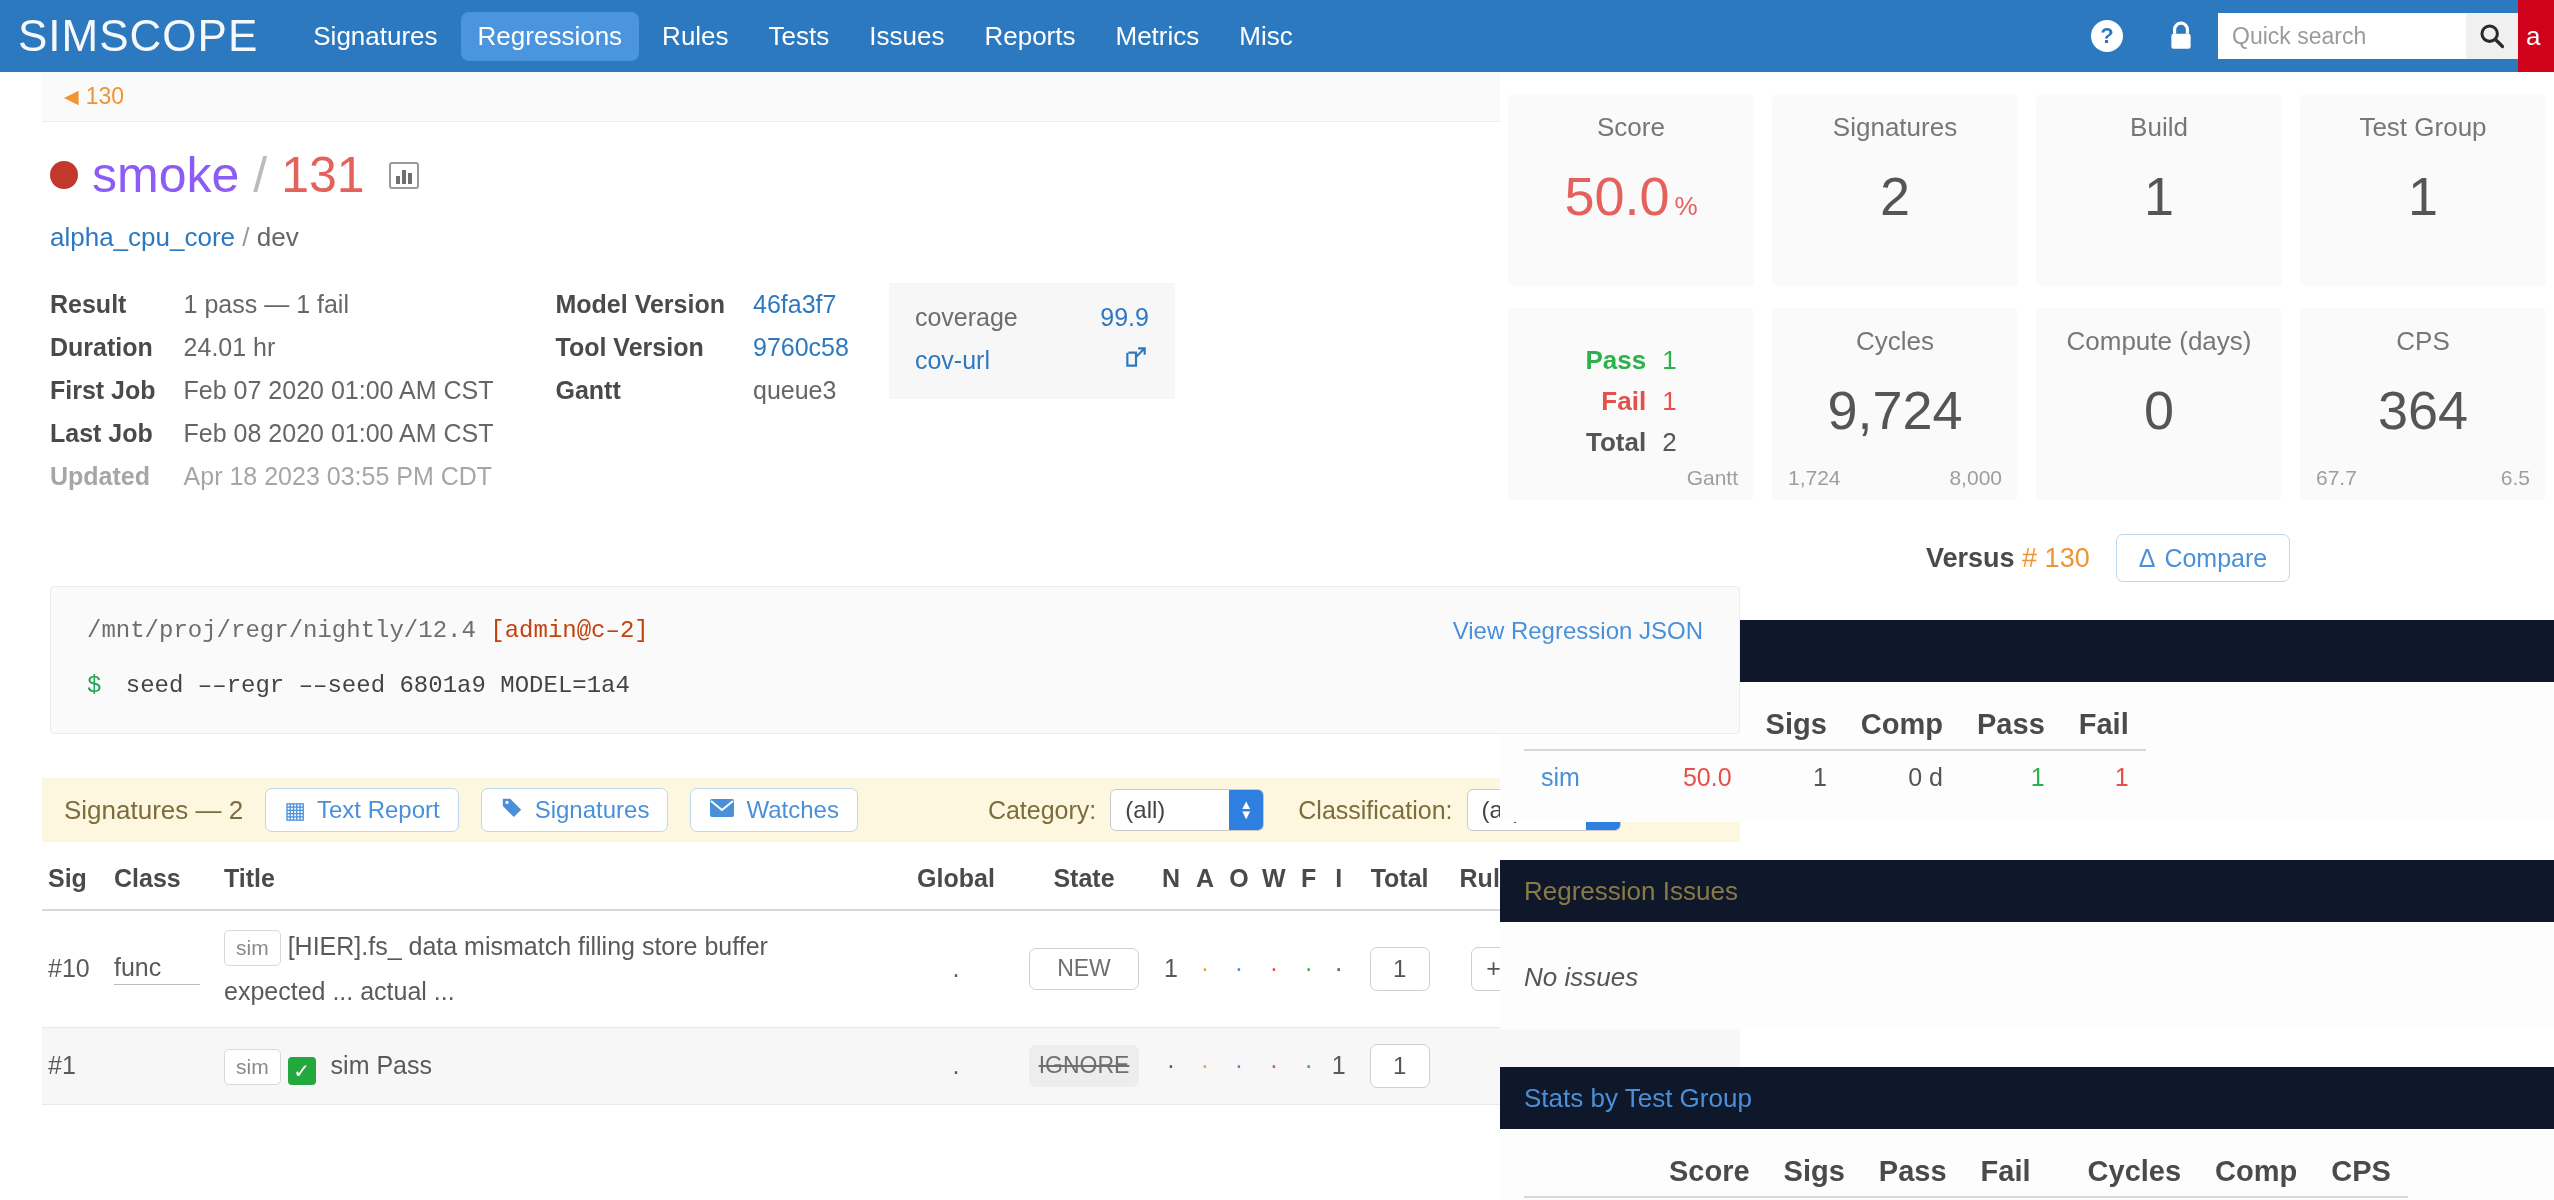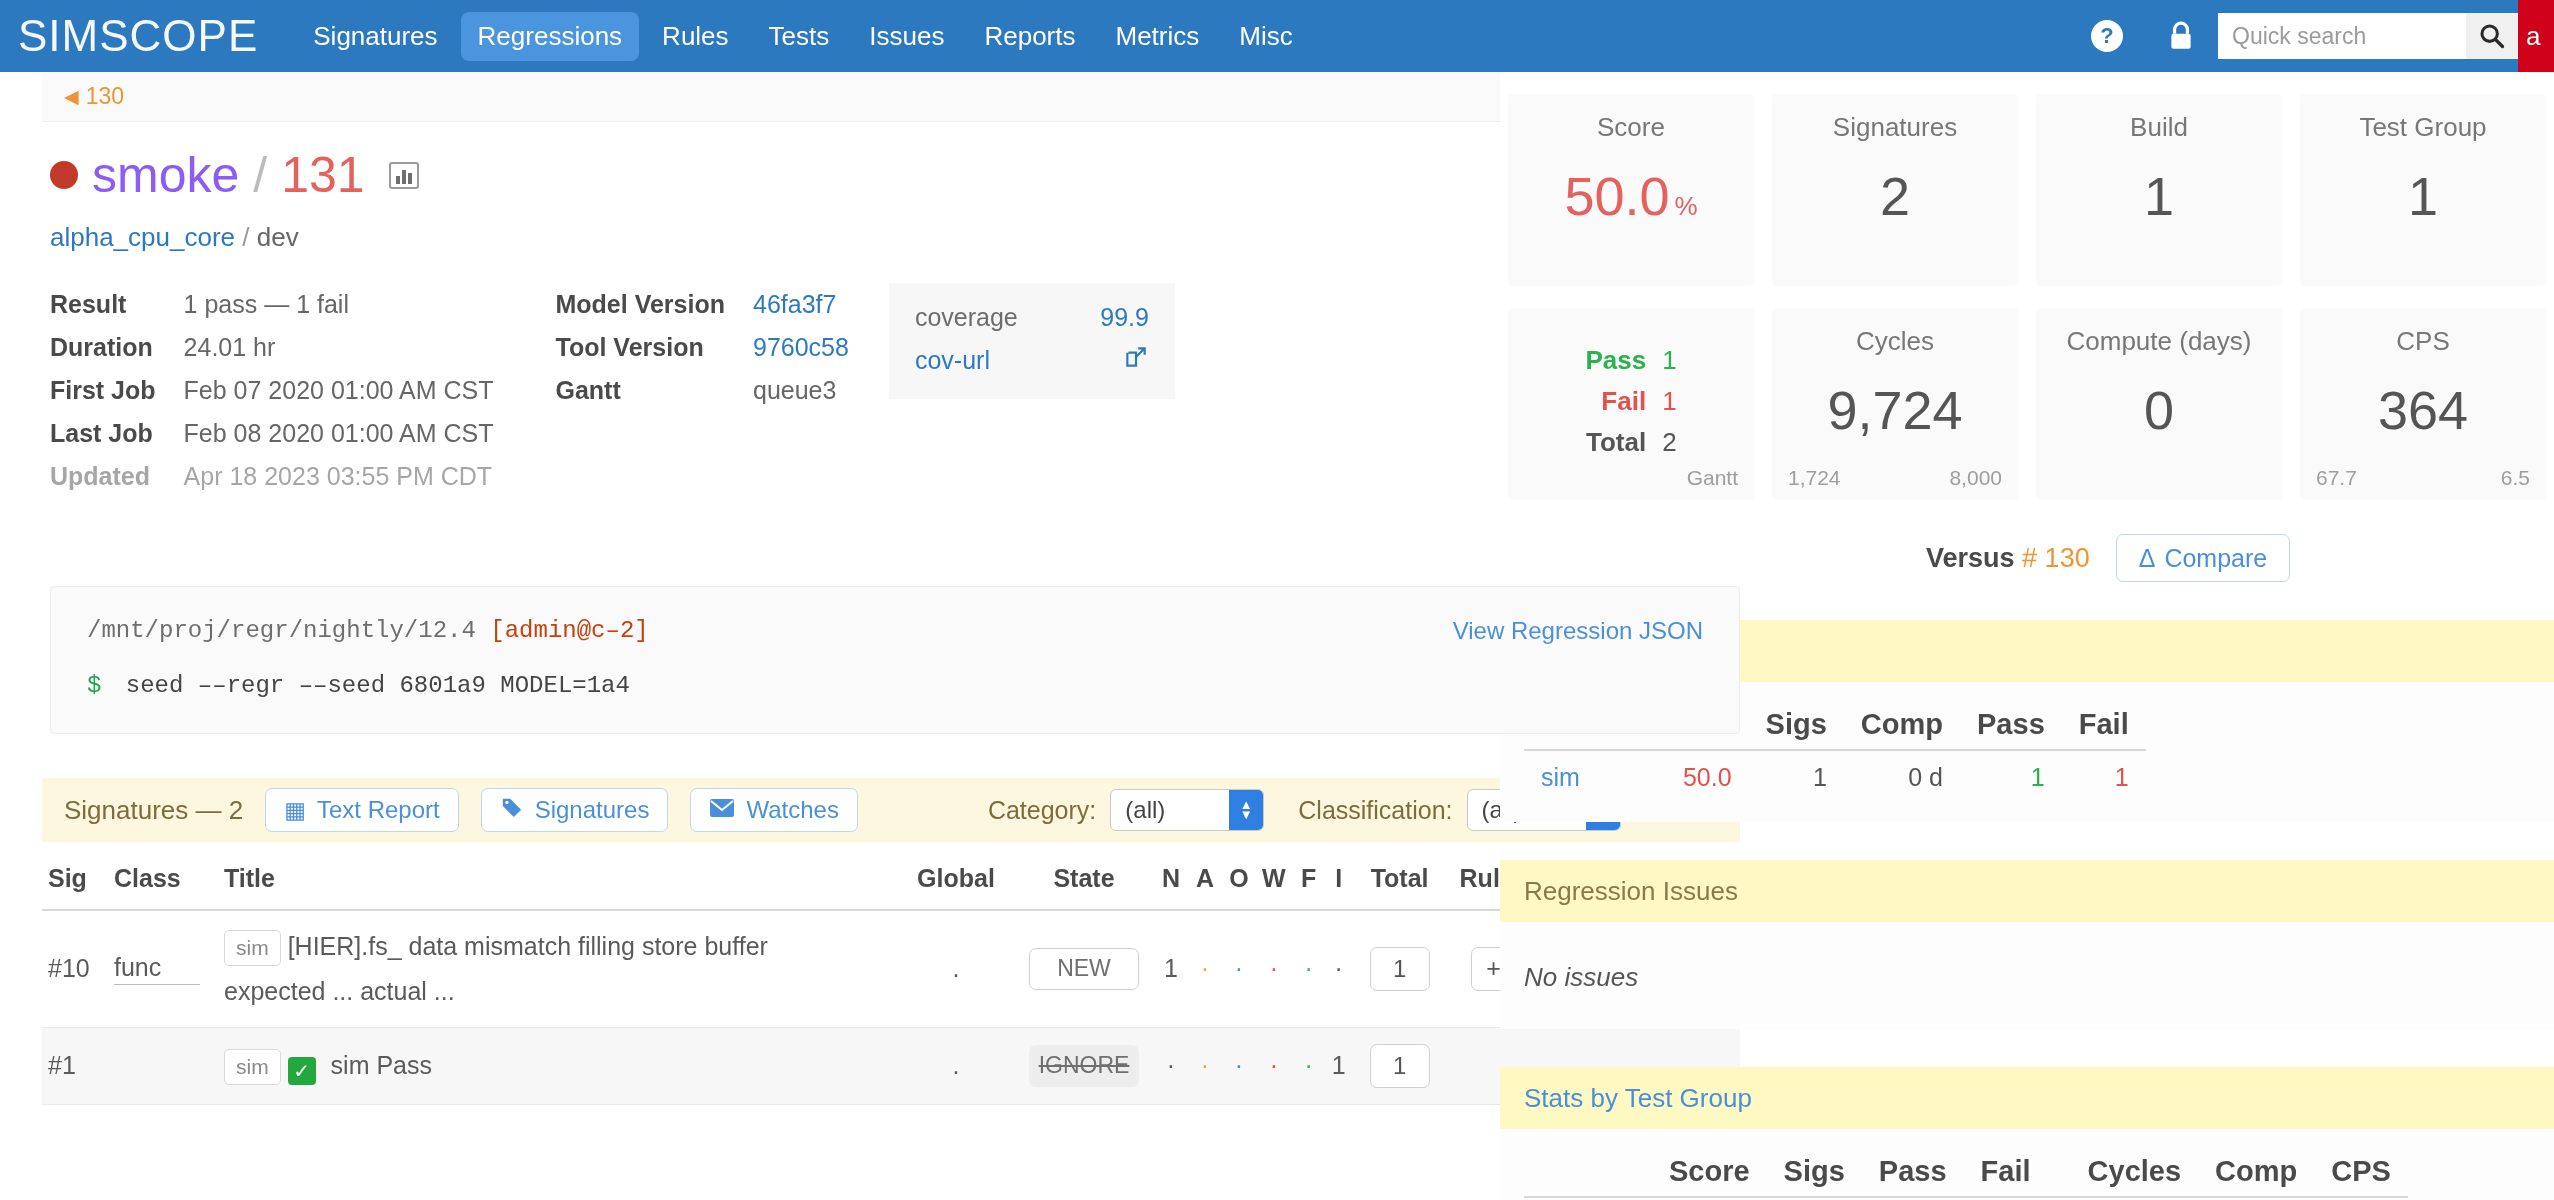--- a/index.html
+++ b/index.html
@@ -260,21 +260,21 @@
   .versus-lbl { font-size: 27px; color: #4a4a4a; font-weight: bold; margin-left: 418px; }
   .versus-num { color: #ef9432; font-weight: normal; }
   .cmp-btn {
     border: 1px solid #bcd7f0; border-radius: 7px; background: #fff;
     height: 48px; padding: 0 22px; display: flex; align-items: center;
     gap: 9px; color: #4a90d9; font-size: 25px; cursor: pointer;
   }
 
   .panel { margin-top: 38px; }
   .panel-hd {
-    background: #fef9c3; height: 62px; display: flex; align-items: center;
+    background: #0f172a; height: 62px; display: flex; align-items: center;
     padding-left: 24px; font-size: 26px; color: #8a7a43;
   }
   .panel-hd.link { color: #4a90d9; cursor: pointer; }
   .panel-bd { padding: 18px 24px 18px 24px; background: #fdfdfd; }
   .mini-tbl { border-collapse: collapse; }
   .mini-tbl th { font-size: 29px; color: #4a4a4a; font-weight: bold;
                  padding: 8px 17px; text-align: right; border-bottom: 2px solid #d8d8d8; }
   .mini-tbl td { font-size: 25px; padding: 12px 17px; text-align: right; color: #555; }
   .mini-tbl .lead { text-align: left; color: #4a90d9; }
   .mini-tbl .sc-red { color: #e4504a; }

